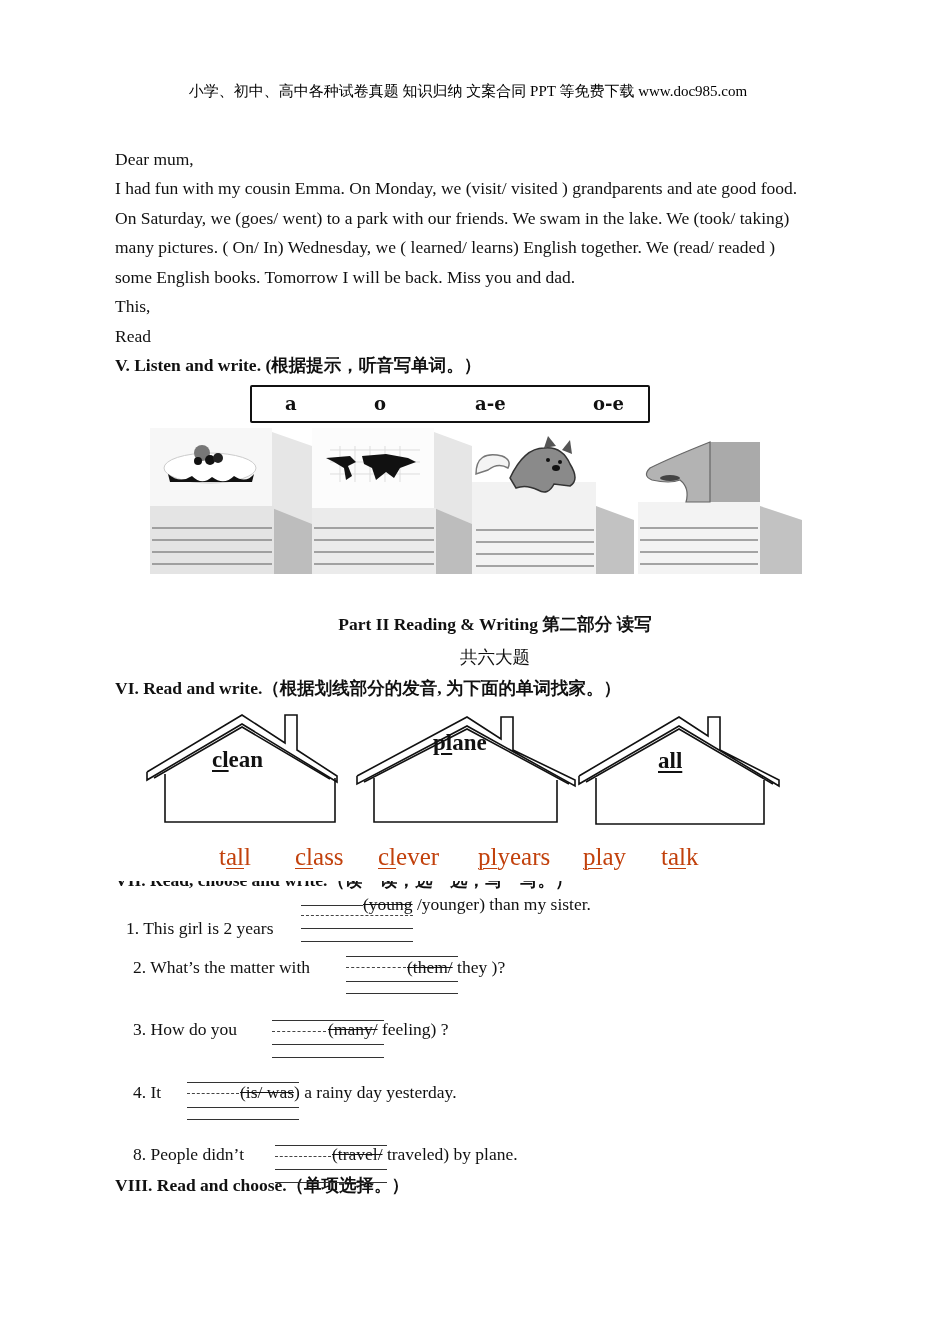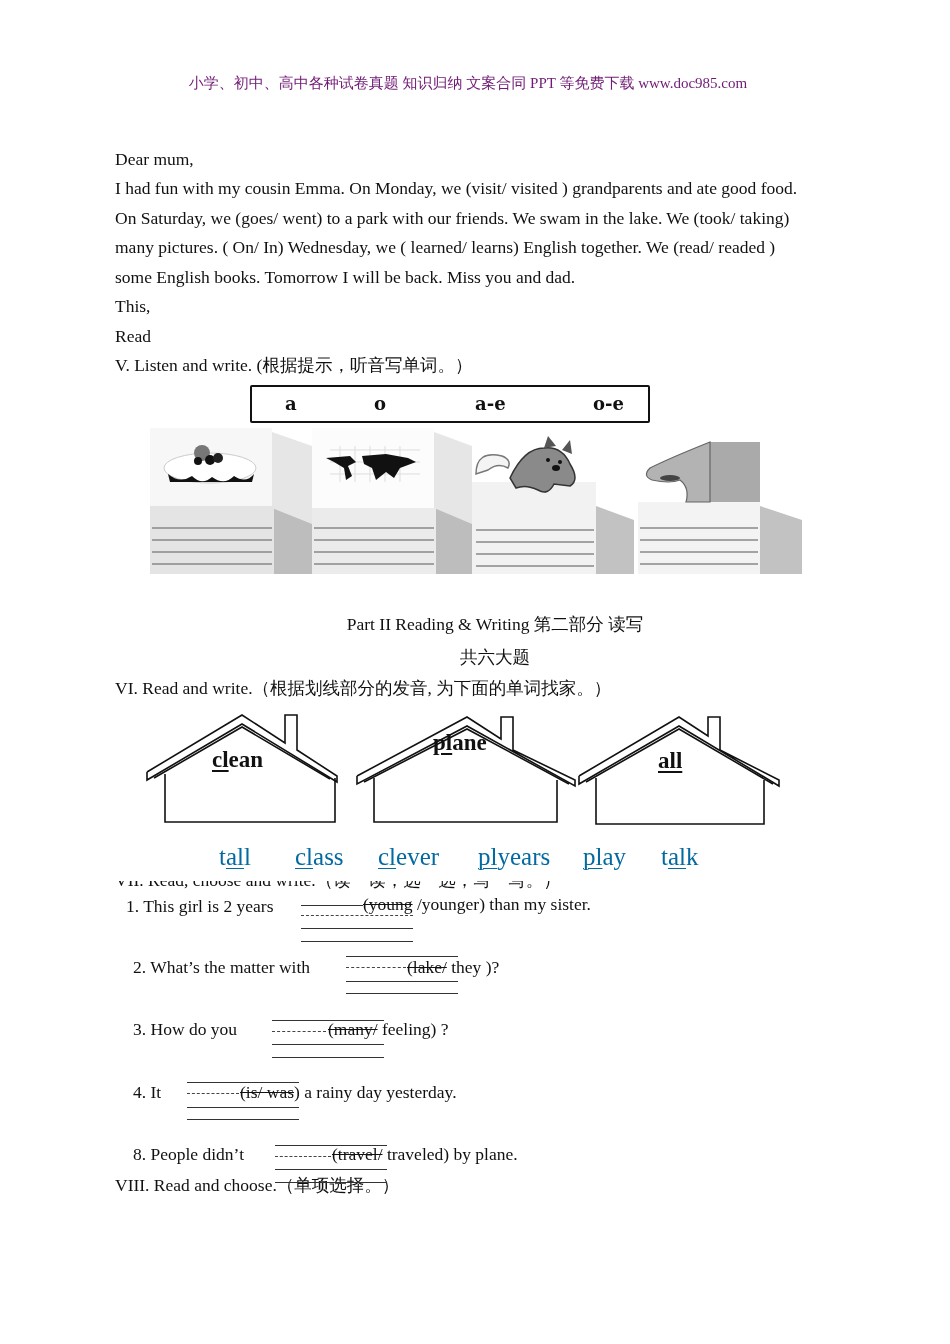--- a/index.html
+++ b/index.html
@@ -1,37 +1,37 @@
 <!DOCTYPE html>
 <html><head>
 <meta charset="utf-8">
 <style>
   html, body { margin: 0; padding: 0; background: #ffffff; }
   body { width: 950px; height: 1344px; position: relative; overflow: hidden;
          font-family: "Liberation Serif", "DejaVu Serif", serif; color: #111; }
   .abs { position: absolute; }
-  .header-line { left: 0; width: 936px; top: 74px; text-align: center; font-size: 15px; color: #701a75; }
+  .header-line { left: 0; width: 936px; top: 82px; text-align: center; font-size: 15px; color: #000000; }
   .p { left: 115px; font-size: 17.5px; line-height: 20px; white-space: nowrap; }
-  .bold { font-weight: normal; }
+  .bold { font-weight: bold; }
   .center { left: 0; width: 990px; text-align: center; }
 
   
   .phonics-box { left: 250px; top: 385px; width: 396px; height: 34px; border: 2px solid #111; border-radius: 2px; }
   .phonics-box span { position: absolute; top: 6px; font-weight: bold; font-size: 18px; font-family: "DejaVu Serif", serif; }
 
   
   .strip { left: 150px; top: 428px; width: 652px; height: 146px; }
 
   
   .houses { left: 145px; top: 712px; width: 640px; height: 120px; }
   .house-word { position: absolute; font-weight: bold; font-size: 23px; font-family: "Liberation Serif", serif; }
   .u { text-decoration: underline; text-decoration-thickness: 2px; text-underline-offset: 3px; }
 
   .word-choices { left: 0; top: 843px; width: 950px; height: 32px; }
-  .choice { position: absolute; font-size: 25px; color: #0369a1; font-family: "Liberation Serif", serif; }
+  .choice { position: absolute; font-size: 25px; color: #c2410c; font-family: "Liberation Serif", serif; }
   .choice .u { text-decoration-thickness: 1px; }
 
   
   .q { font-size: 17.5px; white-space: nowrap; }
   .line { position: absolute; height: 0; border-top: 1.5px solid #333; }
   .dash { position: absolute; height: 0; border-top: 1.5px dashed #444; }
   .strike { text-decoration: line-through; }
 </style>
 </head>
 <body>
@@ -175,31 +175,31 @@
 
 <div class="abs word-choices">
   <span class="choice" style="left:219px"><span>t</span><span class="u">al</span><span>l</span></span>
   <span class="choice" style="left:295px"><span></span><span class="u">cl</span><span>ass</span></span>
   <span class="choice" style="left:378px"><span></span><span class="u">cl</span><span>ever</span></span>
   <span class="choice" style="left:478px"><span></span><span class="u">pl</span><span>years</span></span>
   <span class="choice" style="left:583px"><span></span><span class="u">pl</span><span>ay</span></span>
   <span class="choice" style="left:661px"><span>t</span><span class="u">al</span><span>k</span></span>
 </div>
 
-<div class="abs q" style="left:126px; top:896px">1. This girl is 2 years</div>
+<div class="abs q" style="left:126px; top:918px">1. This girl is 2 years</div>
 <div class="abs line" style="left:301px; top:905px; width:62px;"></div>
 <div class="abs q" style="left:363px; top:894px"><span class="strike">(young</span><span> /younger) than my sister.</span></div>
 <div class="abs dash" style="left:301px; top:915px; width:112px;"></div>
 <div class="abs line" style="left:301px; top:928px; width:112px;"></div>
 <div class="abs line" style="left:301px; top:941px; width:112px;"></div>
 
 <div class="abs q" style="left:133px; top:957px">2. What’s the matter with</div>
 <div class="abs line" style="left:346px; top:956px; width:112px;"></div>
 <div class="abs dash" style="left:346px; top:967px; width:60px;"></div>
-<div class="abs q" style="left:407px; top:957px"><span class="strike">(lake/</span><span> they )?</span></div>
+<div class="abs q" style="left:407px; top:957px"><span class="strike">(them/</span><span> they )?</span></div>
 <div class="abs line" style="left:346px; top:981px; width:112px;"></div>
 <div class="abs line" style="left:346px; top:993px; width:112px;"></div>
 
 <div class="abs q" style="left:133px; top:1019px">3. How do you</div>
 <div class="abs line" style="left:272px; top:1020px; width:112px;"></div>
 <div class="abs dash" style="left:272px; top:1031px; width:54px;"></div>
 <div class="abs q" style="left:328px; top:1019px"><span class="strike">(many/</span><span> feeling) ?</span></div>
 <div class="abs line" style="left:272px; top:1044px; width:112px;"></div>
 <div class="abs line" style="left:272px; top:1057px; width:112px;"></div>
 

